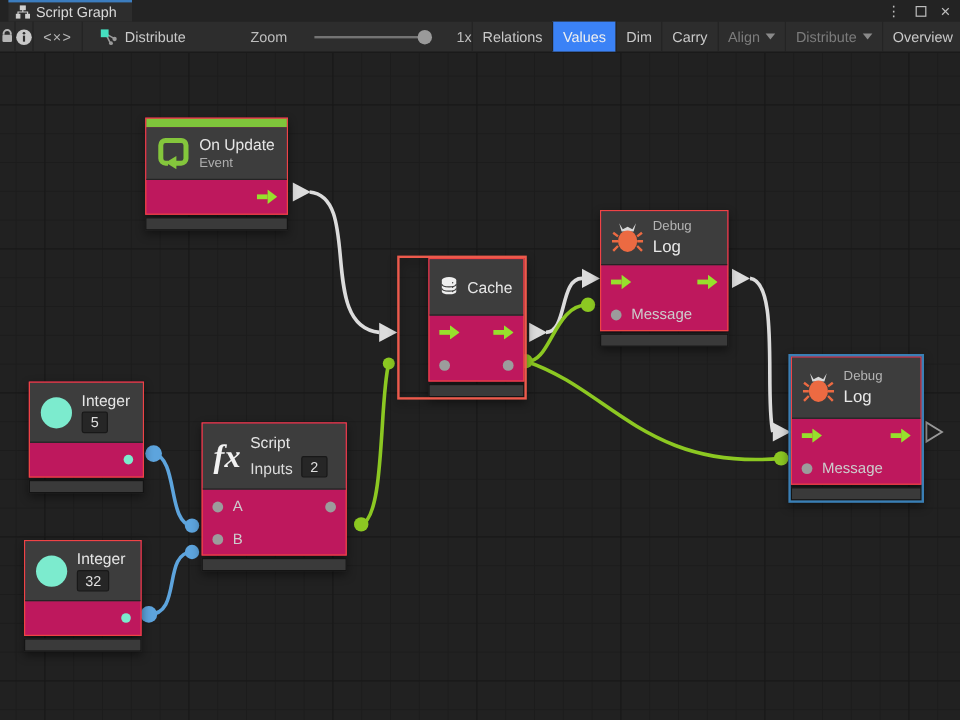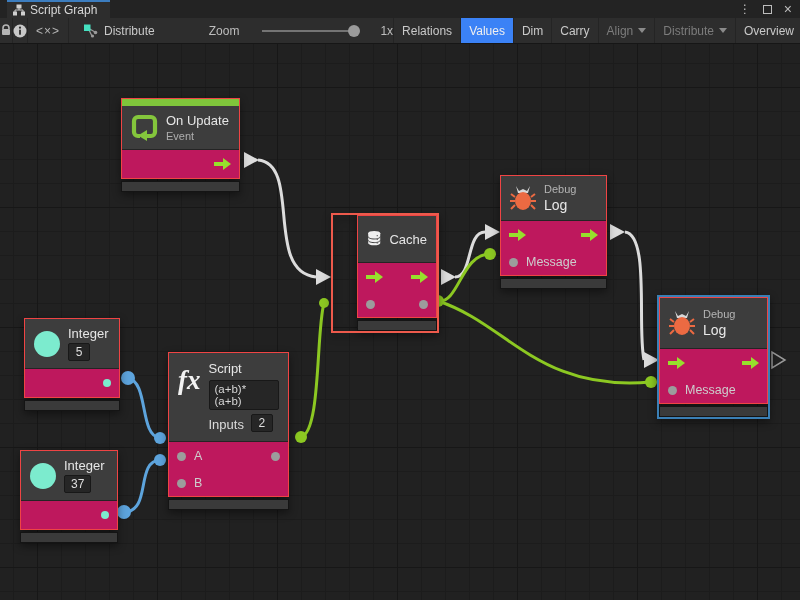--- a/index.html
+++ b/index.html
@@ -332,37 +332,36 @@
   </div>
   <div class="node-footer"></div>
 </div>
 
 <div class="node" style="left:20px; top:450px; width:98px;">
   <div class="node-main">
     <div class="node-head">
       <span class="mint-circle"></span>
       <div class="head-col">
         <span class="n-title">Integer</span>
-        <span class="valbox">37</span>
+        <span class="valbox">32</span>
       </div>
     </div>
     <div class="port-row right">
       <span class="dot mint"></span>
     </div>
   </div>
   <div class="node-footer"></div>
 </div>
 
 <div class="node" style="left:168px; top:352px; width:121px;">
   <div class="node-main">
     <div class="node-head" style="align-items:flex-start; padding:8px 9px 9px;">
       <span class="fx" style="margin-top:6px;">fx</span>
       <div class="head-col" style="gap:4px;">
         <span class="n-title">Script</span>
-        <span class="exprbox">(a+b)*(a+b)</span>
         <div class="inputs-row">
           <span>Inputs</span>
           <span class="valbox">2</span>
         </div>
       </div>
     </div>
     <div class="port-row between">
       <span class="row-left">
         <span class="dot"></span>
         <span class="port-label">A</span>

